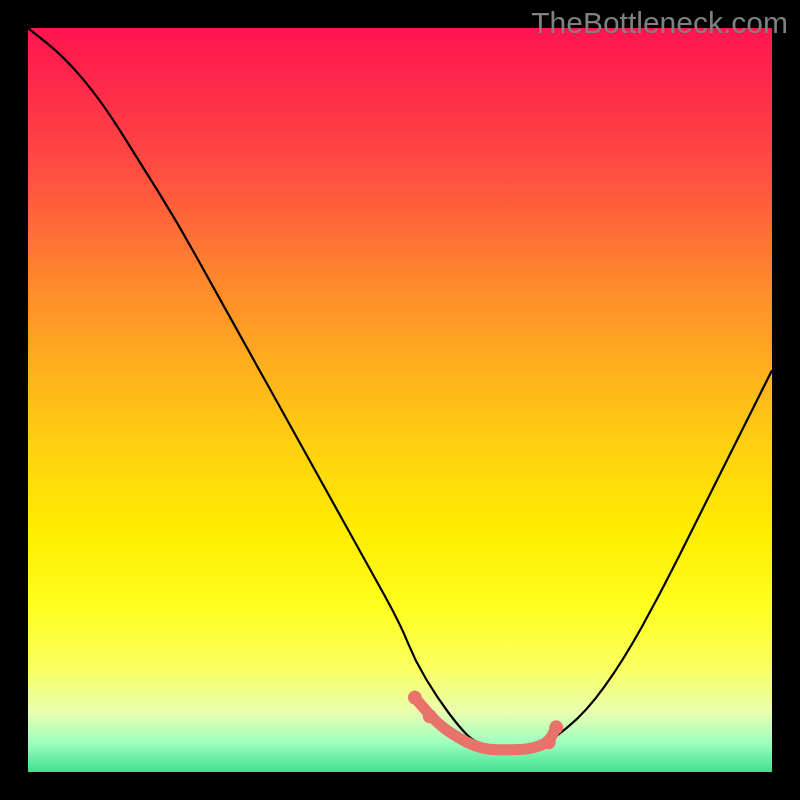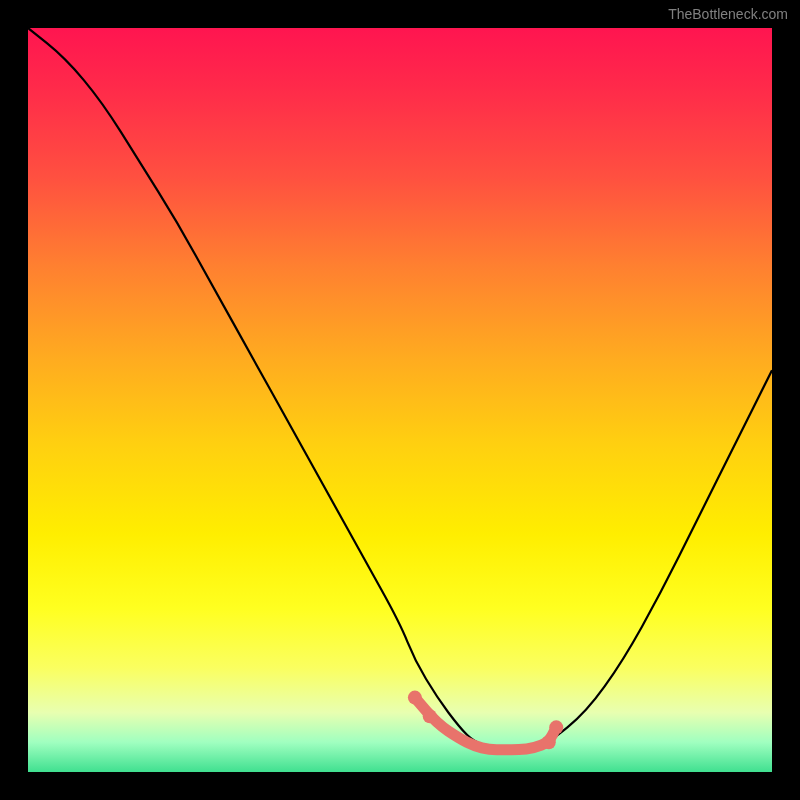--- a/index.html
+++ b/index.html
@@ -8,21 +8,21 @@
     height: 800px;
     background: #000;
     position: relative;
     font-family: Arial, sans-serif;
   }
   .attribution {
     position: absolute;
     top: 6px;
     right: 12px;
     color: #808080;
-    font-size: 14px;
+    font-size: 30px;
     font-weight: 400;
     z-index: 10;
   }
   .plot-area {
     position: absolute;
     left: 28px;
     top: 28px;
     width: 744px;
     height: 744px;
   }

